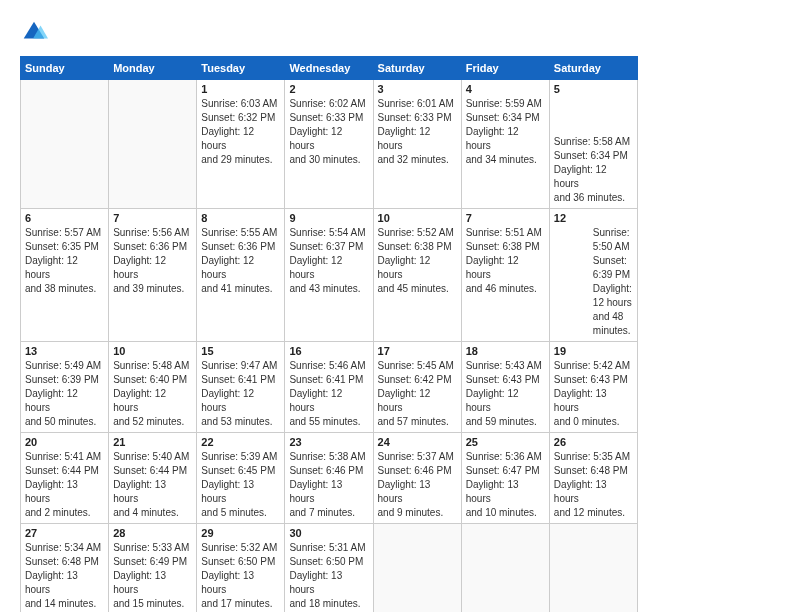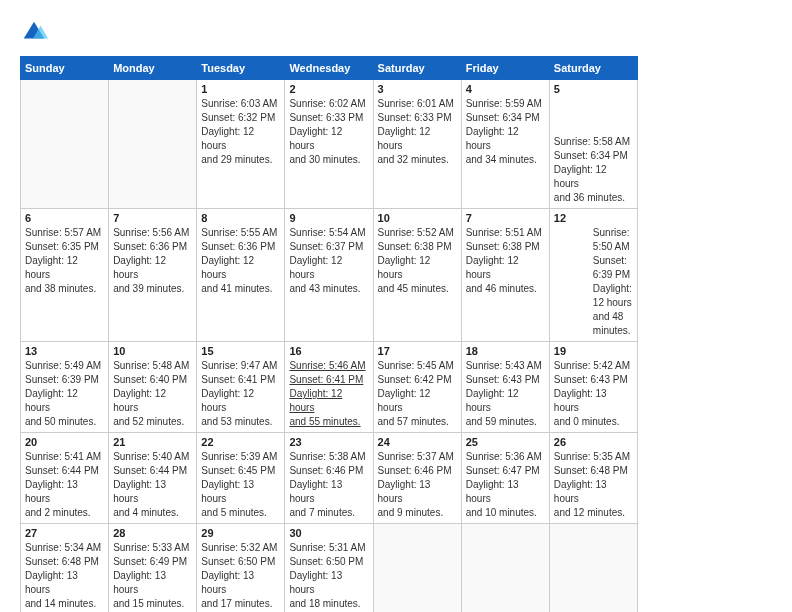--- a/index.html
+++ b/index.html
@@ -239,21 +239,21 @@
           </td>
           <td>
             <span class="day-num">15</span>
             <div class="day-info" style="white-space: pre-line;">Sunrise: 9:47 AM
 Sunset: 6:41 PM
 Daylight: 12 hours
 and 53 minutes.</div>
           </td>
           <td>
             <span class="day-num">16</span>
-            <div class="day-info" style="white-space: pre-line; text-decoration: underline;">Sunrise: 5:46 AM
+            <div class="day-info" style="white-space: pre-line;">Sunrise: 5:46 AM
 Sunset: 6:41 PM
 Daylight: 12 hours
 and 55 minutes.</div>
           </td>
           <td>
             <span class="day-num">17</span>
             <div class="day-info" style="white-space: pre-line;">Sunrise: 5:45 AM
 Sunset: 6:42 PM
 Daylight: 12 hours
 and 57 minutes.</div>

